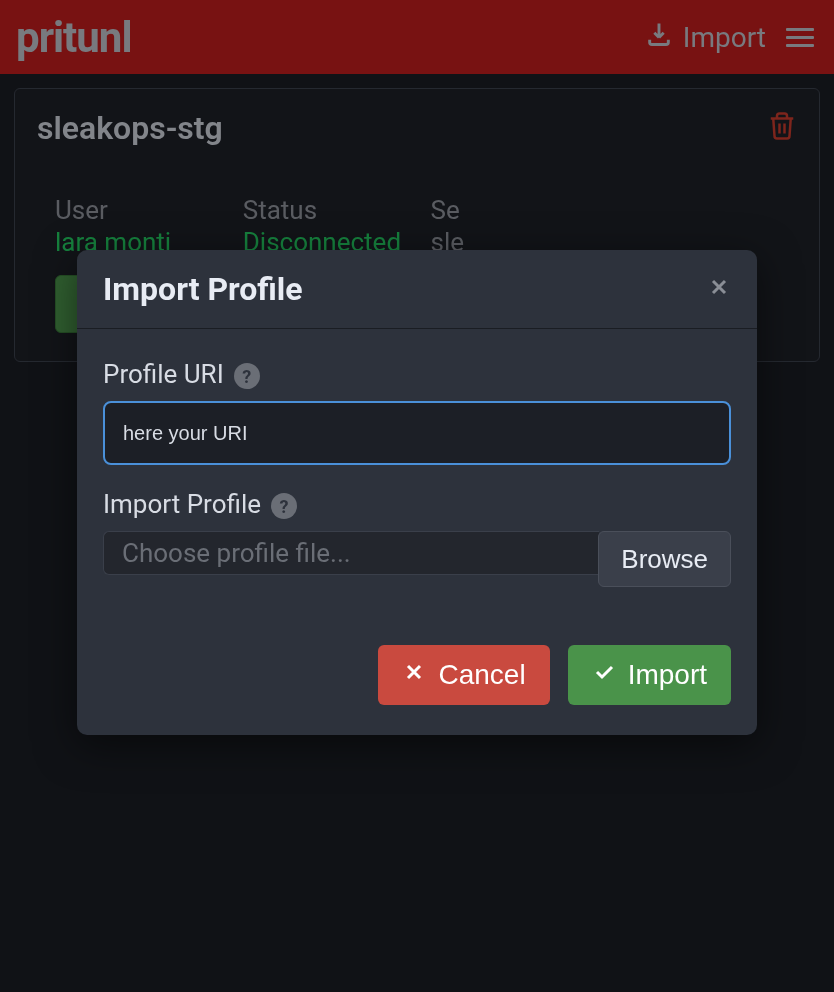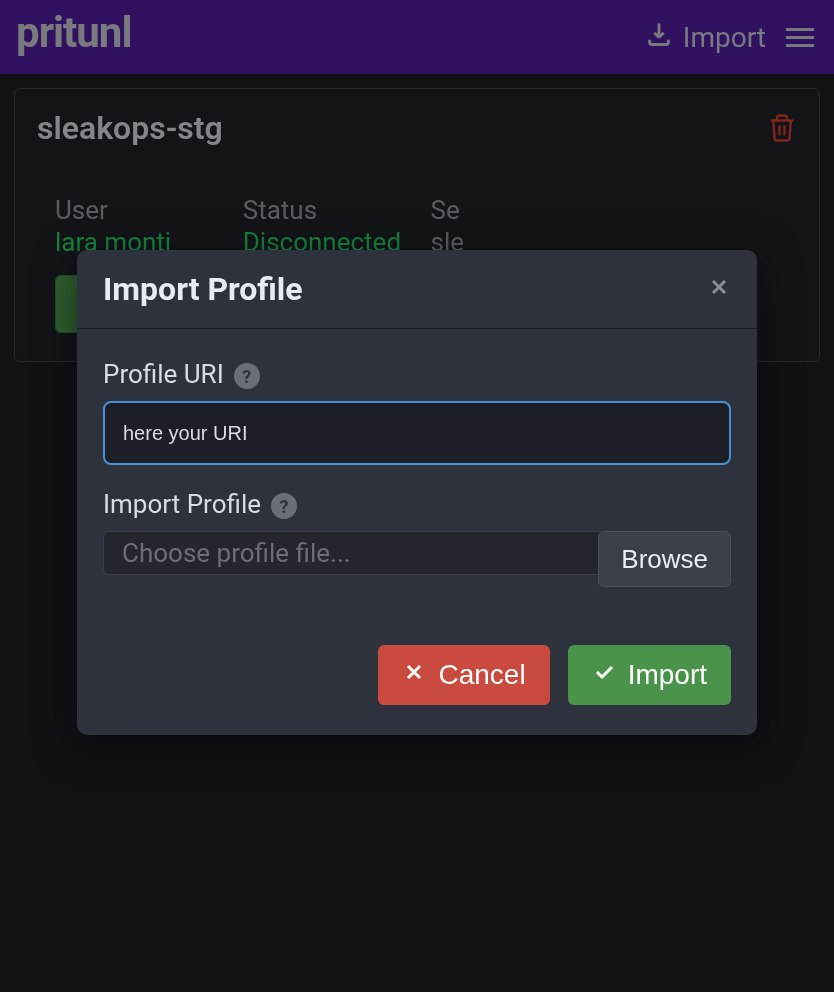--- a/index.html
+++ b/index.html
@@ -10,23 +10,24 @@
       font-family: -apple-system, BlinkMacSystemFont, "Segoe UI", Roboto, sans-serif;
       color: #b8bcc4;
       overflow: hidden;
       position: relative;
     }
 
     
     .header {
       height: 74px;
       display: flex;
+      align-items: center;
       justify-content: space-between;
       padding: 8px 16px;
-      background: #4c1d95;
+      background: #b91c1c;
     }
     .logo {
       font-size: 42px;
       font-weight: 700;
       color: #b8bcc4;
       letter-spacing: -1px;
     }
     .header-actions {
       display: flex;
       align-items: center;
@@ -58,21 +59,21 @@
     .profile-card {
       margin: 14px;
       border: 1px solid #3a3f4a;
       border-radius: 6px;
       padding: 20px 22px 28px 22px;
       background: #1c1f26;
     }
     .profile-card-header {
       display: flex;
       justify-content: space-between;
-      align-items: flex-end;
+      align-items: center;
       margin-bottom: 24px;
     }
     .profile-title {
       font-size: 32px;
       font-weight: 600;
       color: #c8ccd4;
     }
     .trash-icon {
       color: #c0392b;
       cursor: pointer;

